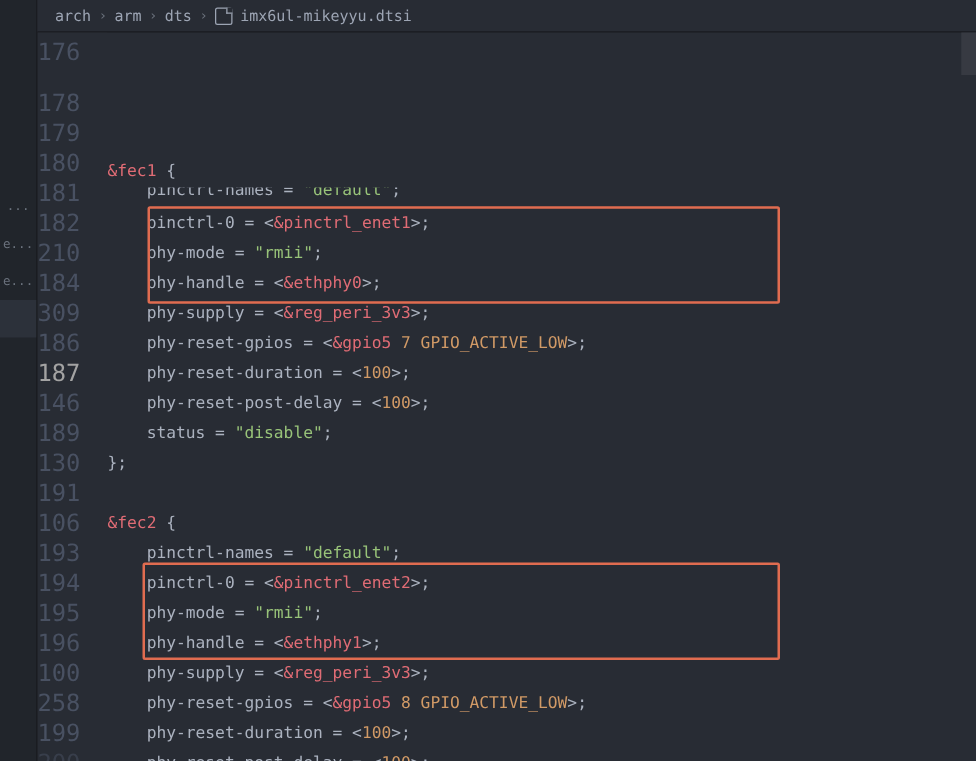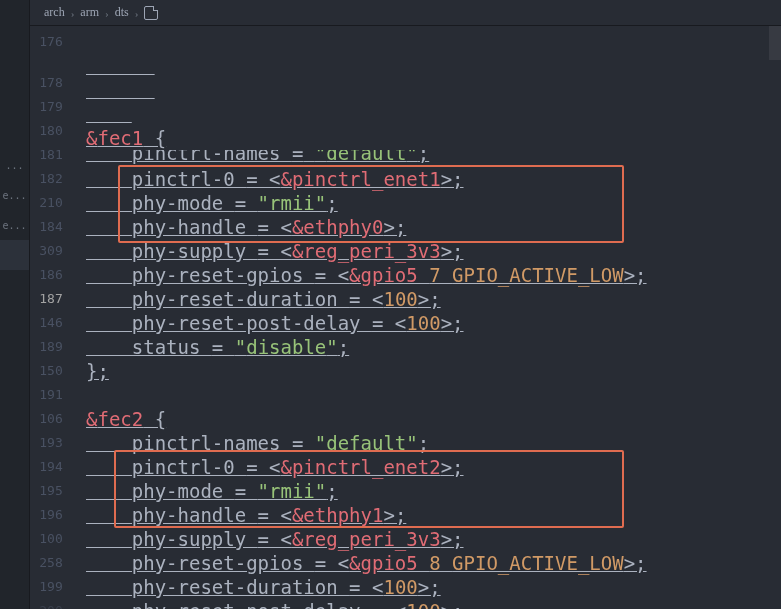--- a/index.html
+++ b/index.html
@@ -42,21 +42,20 @@
 .breadcrumb {
   height: 26px;
   background: #282c34;
   border-bottom: 1px solid #181a1f;
   display: flex;
   align-items: center;
   padding-left: 14px;
   font-size: 12px;
   color: #9da5b4;
   gap: 6px;
-  font-family: Liberation Serif, serif;
 }
 .breadcrumb .chev {
   color: #6b727d;
   font-size: 11px;
 }
 .file-icon {
   display: inline-block;
   width: 14px;
   height: 14px;
   border: 1px solid #9da5b4;
@@ -76,37 +75,36 @@
 }
 .editor {
   flex: 1;
   display: flex;
   position: relative;
   overflow: hidden;
 }
 .gutter {
   width: 56px;
   background: #282c34;
-  text-align: center;
+  text-align: left;
   padding-right: 14px;
   padding-top: 4px;
   color: #495162;
-  font-size: 13px;
+  font-size: 19px;
   line-height: 24px;
   user-select: none;
 }
 .gutter .ln.current { color: #a3a3a3; }
 .code {
   flex: 1;
   padding-top: 4px;
-  font-size: 19px;
+  font-size: 13px;
   line-height: 24px;
   white-space: pre;
   position: relative;
-  text-decoration: underline;
 }
 .code-line { height: 24px; }
 .hl-box {
   position: absolute;
   border: 2px solid #e06c50;
   pointer-events: none;
   border-radius: 2px;
 }
 .c-orange { color: #d19a66; }
 .c-red { color: #e06c75; }
@@ -143,39 +141,40 @@
 
 <div class="main">
   <div class="breadcrumb">
     <span>arch</span>
     <span class="chev">›</span>
     <span>arm</span>
     <span class="chev">›</span>
     <span>dts</span>
     <span class="chev">›</span>
     <span class="file-icon"></span>
+    <span>imx6ul-mikeyyu.dtsi</span>
   </div>
 
   <div class="editor">
     <div class="gutter" id="gutter">
         <div class="ln">176</div>
         <div class="ln" style="height: 17px; overflow: hidden; line-height: 8px;"></div>
         <div class="ln">178</div>
         <div class="ln">179</div>
         <div class="ln">180</div>
         <div class="ln">181</div>
         <div class="ln">182</div>
         <div class="ln">210</div>
         <div class="ln">184</div>
         <div class="ln">309</div>
         <div class="ln">186</div>
         <div class="ln current">187</div>
         <div class="ln">146</div>
         <div class="ln">189</div>
-        <div class="ln">150</div>
+        <div class="ln">130</div>
         <div class="ln">191</div>
         <div class="ln">106</div>
         <div class="ln">193</div>
         <div class="ln">194</div>
         <div class="ln">195</div>
         <div class="ln">196</div>
         <div class="ln">100</div>
         <div class="ln">258</div>
         <div class="ln">199</div>
         <div class="ln" style="opacity: 0.5;">200</div>

